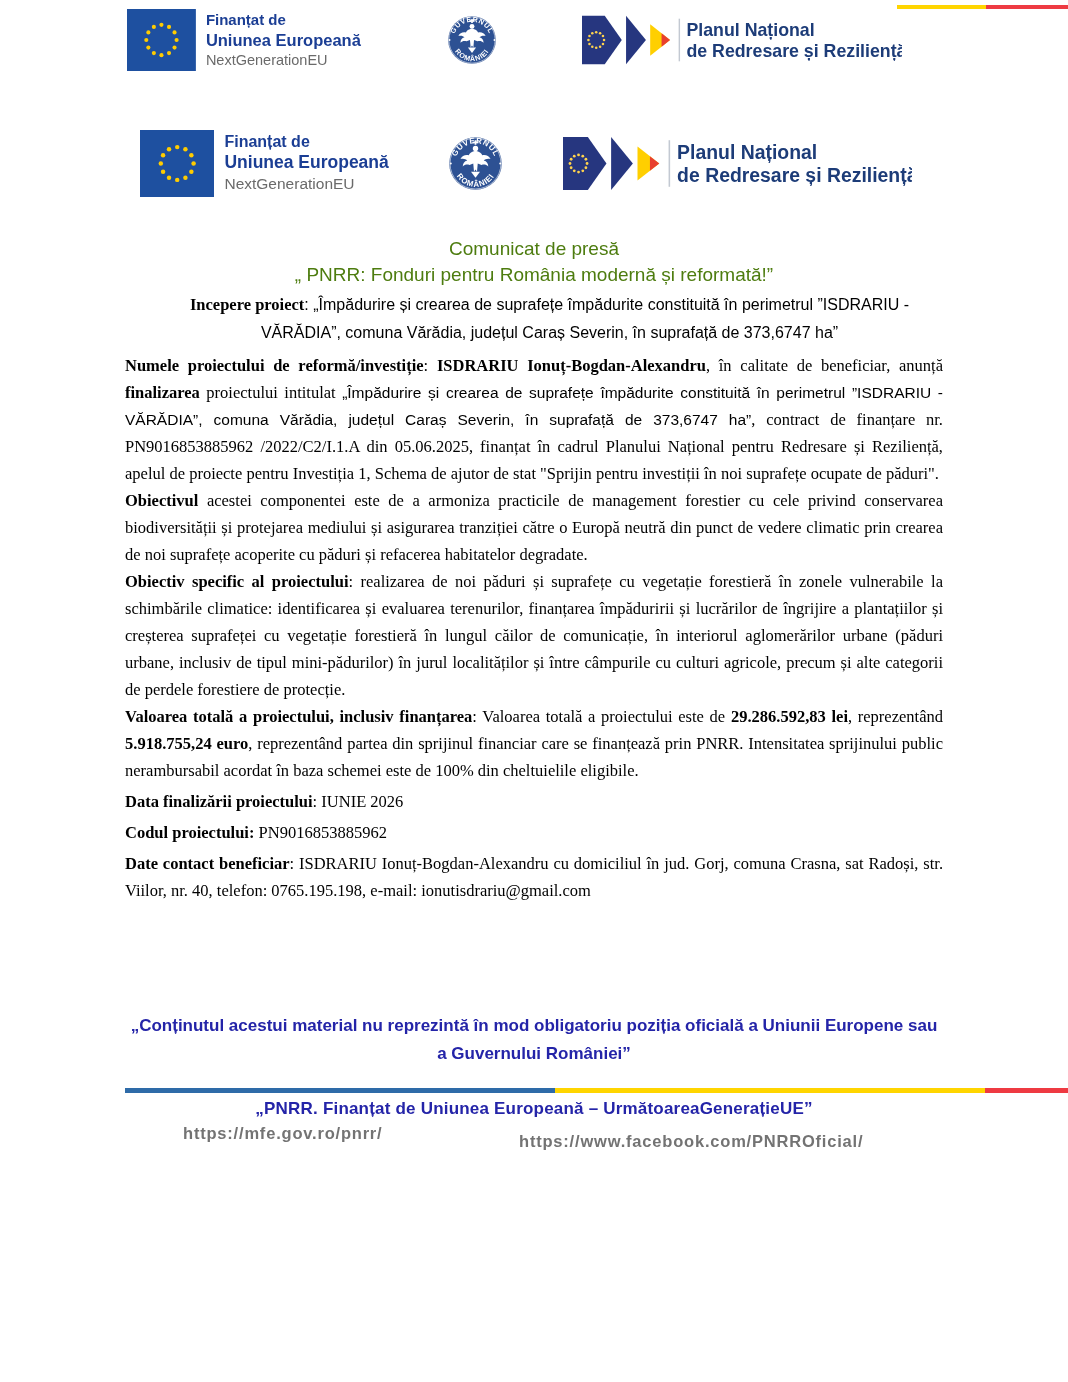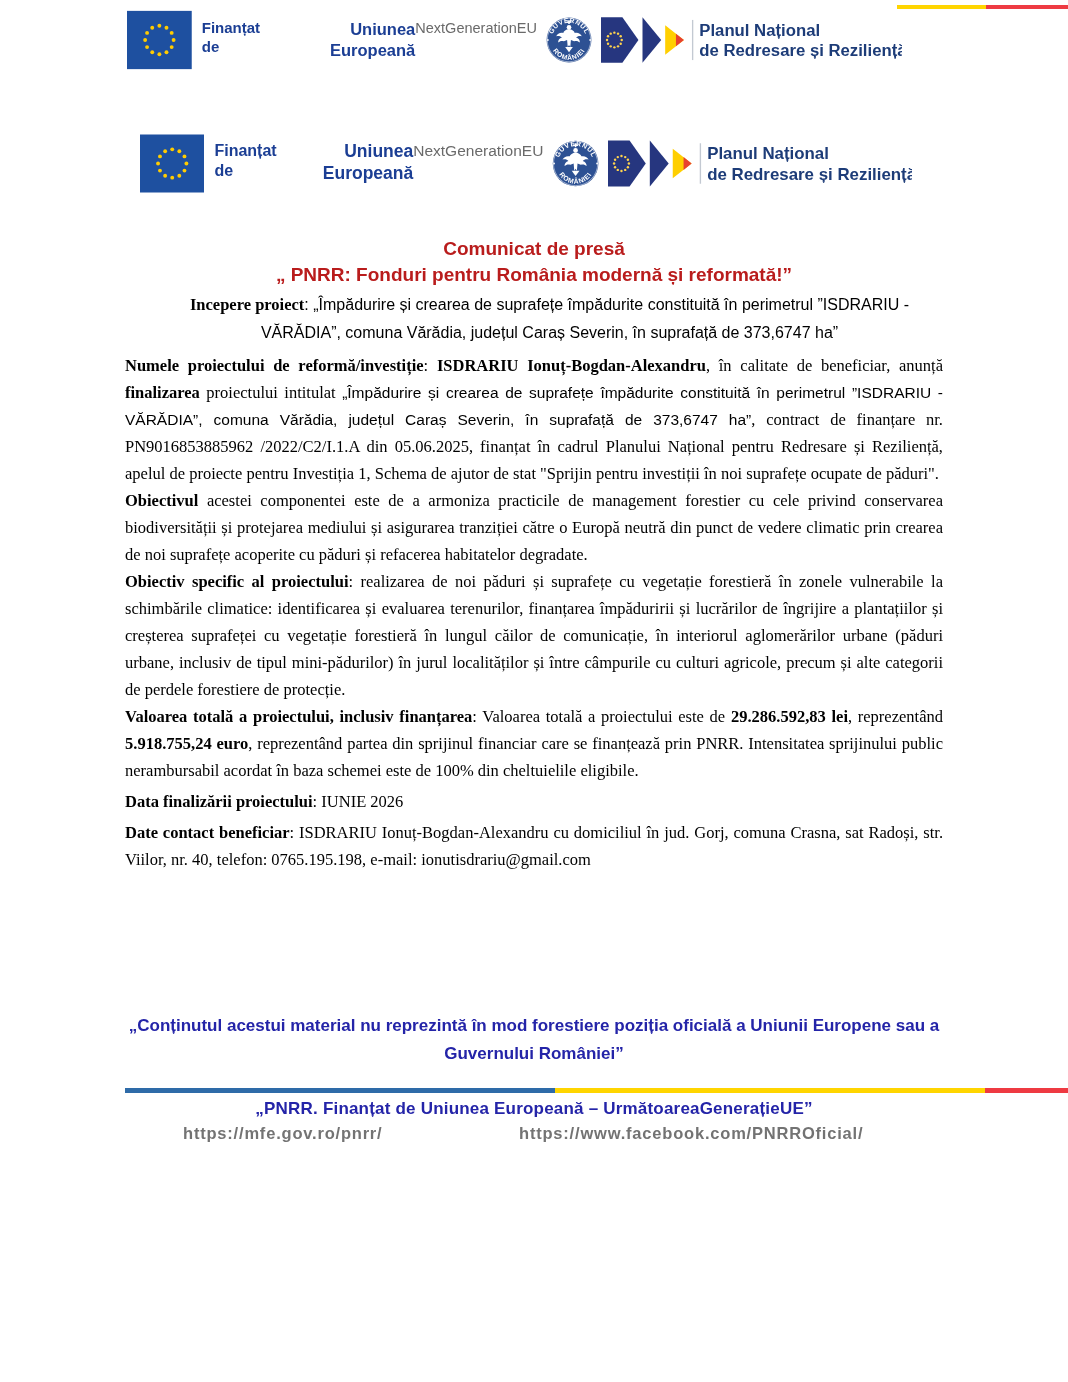--- a/index.html
+++ b/index.html
@@ -10,33 +10,33 @@
            background:linear-gradient(to right,#ffd500 0 52%,#ee3a42 52% 100%);}
   .footline{position:absolute;top:1088px;left:125px;width:943px;height:5px;
             background:linear-gradient(to right,#2e6ba8 0 45.6%,#ffd500 45.6% 91.2%,#ee3a42 91.2% 100%);}
   
   .logos{position:absolute;display:flex;align-items:center;justify-content:space-between;}
   .logos.r1{top:4px;left:127px;width:775px;height:72px;}
   .logos.r2{top:124px;left:140px;width:772px;height:78px;}
   .eu-logo{display:flex;align-items:center;gap:10px;}
   svg.flag{height:62px;width:auto;display:block;}
   .r2 svg.flag{height:67px;}
-  .eu-text{display:flex;flex-direction:row;justify-content:center;line-height:1.25;
+  .eu-text{display:flex;flex-direction:column;justify-content:center;line-height:1.25;
            font-family:"Liberation Sans", sans-serif;}
   .eu-text .l1,.eu-text .l2{font-weight:bold;color:#1b3e94;font-size:15px;}
   .eu-text .l2{font-size:16.5px;text-align:right;}
   .eu-text .l3{color:#6a6a6a;font-size:14.5px;}
   .r2 .eu-text .l1{font-size:16px;} .r2 .eu-text .l2{font-size:17.5px;} .r2 .eu-text .l3{font-size:15.5px;}
   svg.seal{height:68px;width:auto;display:block;}
   .r2 svg.seal{height:75px;}
   svg.pnrr{height:54px;width:auto;display:block;}
   .r2 svg.pnrr{height:59px;}
   
   .titleblock{position:absolute;top:236px;left:125px;width:818px;text-align:center;}
-  .t1,.t2{font-family:"Liberation Sans", sans-serif;font-weight:bold;color:#b91c1c;
+  .t1,.t2{font-family:"Liberation Sans", sans-serif;font-weight:normal;color:#4d7c0f;
           font-size:19px;line-height:26px;}
   .subtitle{margin-top:3px;font-size:16.5px;line-height:28px;color:#000;margin-left:31px;}
   .subtitle .lbl{font-weight:bold;font-family:"Liberation Serif", serif;}
   .subtitle .rest{font-family:"Liberation Sans", sans-serif;font-size:16px;}
   
   .body{position:absolute;top:352px;left:125px;width:818px;
         font-size:16.5px;line-height:27px;text-align:justify;}
   .body p{margin:0;}
   .body p.sp{margin-top:4px;}
   .b{font-weight:bold;}
@@ -46,21 +46,21 @@
               font-family:"Liberation Sans", sans-serif;font-weight:bold;
               color:#2424a8;font-size:17px;line-height:28px;}
   
   .foot-tag{position:absolute;top:1099px;left:125px;width:818px;text-align:center;
             font-family:"Liberation Sans", sans-serif;font-weight:bold;color:#2424a8;
             font-size:17px;letter-spacing:0.2px;}
   .foot-links{position:absolute;top:1124px;left:125px;width:818px;height:24px;
               font-family:"Liberation Sans", sans-serif;font-weight:bold;color:#737373;
               font-size:16.5px;letter-spacing:0.8px;}
   .foot-links .lk1{position:absolute;left:58px;top:0;}
-  .foot-links .lk2{position:absolute;left:394px;top:0;}
+  .foot-links .lk2{position:absolute;left:394px;top:8px;}
   svg text{font-family:"Liberation Sans", sans-serif;}
 </style>
 </head>
 <body>
 
 <div class="page">
 
   <div class="topline"></div>
 
   <div class="logos r1">
@@ -227,25 +227,28 @@
     <p>
       <span class="b">Obiectiv specific al proiectului</span><span>: realizarea de noi păduri și suprafețe cu vegetație forestieră în zonele vulnerabile la schimbările climatice: identificarea și evaluarea terenurilor, finanțarea împăduririi și lucrărilor de îngrijire a plantațiilor și creșterea suprafeței cu vegetație forestieră în lungul căilor de comunicație, în interiorul aglomerărilor urbane (păduri urbane, inclusiv de tipul mini-pădurilor) în jurul localităților și între câmpurile cu culturi agricole, precum și alte categorii de perdele forestiere de protecție.</span>
     </p>
     <p>
       <span class="b">Valoarea totală a proiectului, inclusiv finanțarea</span><span>: Valoarea totală a proiectului este de </span><span class="b">29.286.592,83  lei</span><span>, reprezentând </span><span class="b">5.918.755,24 euro</span><span>, reprezentând partea din sprijinul financiar care se finanțează prin PNRR. Intensitatea sprijinului public nerambursabil acordat în baza schemei este de 100% din cheltuielile eligibile.</span>
     </p>
     <p class="sp">
       <span class="b">Data finalizării proiectului</span><span>: IUNIE 2026</span>
     </p>
     <p class="sp">
+      <span class="b">Codul proiectului:</span><span> PN9016853885962</span>
+    </p>
+    <p class="sp">
       <span class="b">Date contact beneficiar</span><span>: ISDRARIU Ionuț-Bogdan-Alexandru cu domiciliul în jud. Gorj, comuna Crasna, sat Radoși, str. Viilor, nr. 40, telefon: 0765.195.198, e-mail: ionutisdrariu@gmail.com</span>
     </p>
   </div>
 
-  <div class="disclaimer">„Conținutul acestui material nu reprezintă în mod forestiere poziția oficială a Uniunii Europene sau a Guvernului României”</div>
+  <div class="disclaimer">„Conținutul acestui material nu reprezintă în mod obligatoriu poziția oficială a Uniunii Europene sau a Guvernului României”</div>
 
   <div class="footline"></div>
   <div class="foot-tag">„PNRR. Finanțat de Uniunea Europeană – UrmătoareaGenerațieUE”</div>
   <div class="foot-links">
     <span class="lk1">https://mfe.gov.ro/pnrr/</span>
     <span class="lk2">https://www.facebook.com/PNRROficial/</span>
   </div>
 
 </div>
 

